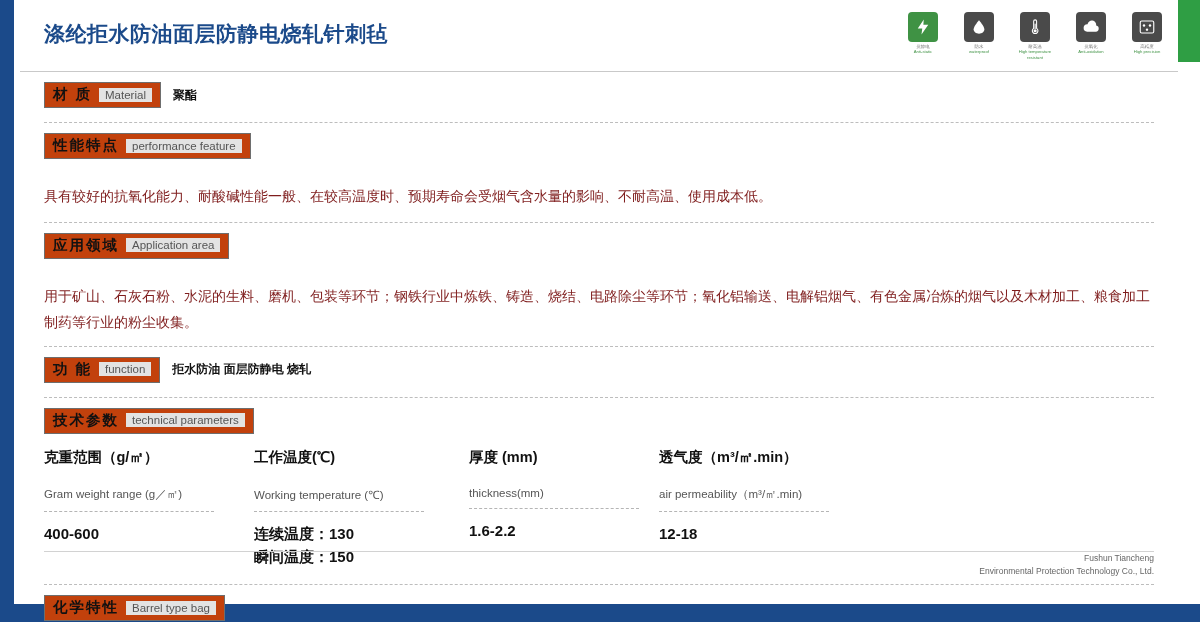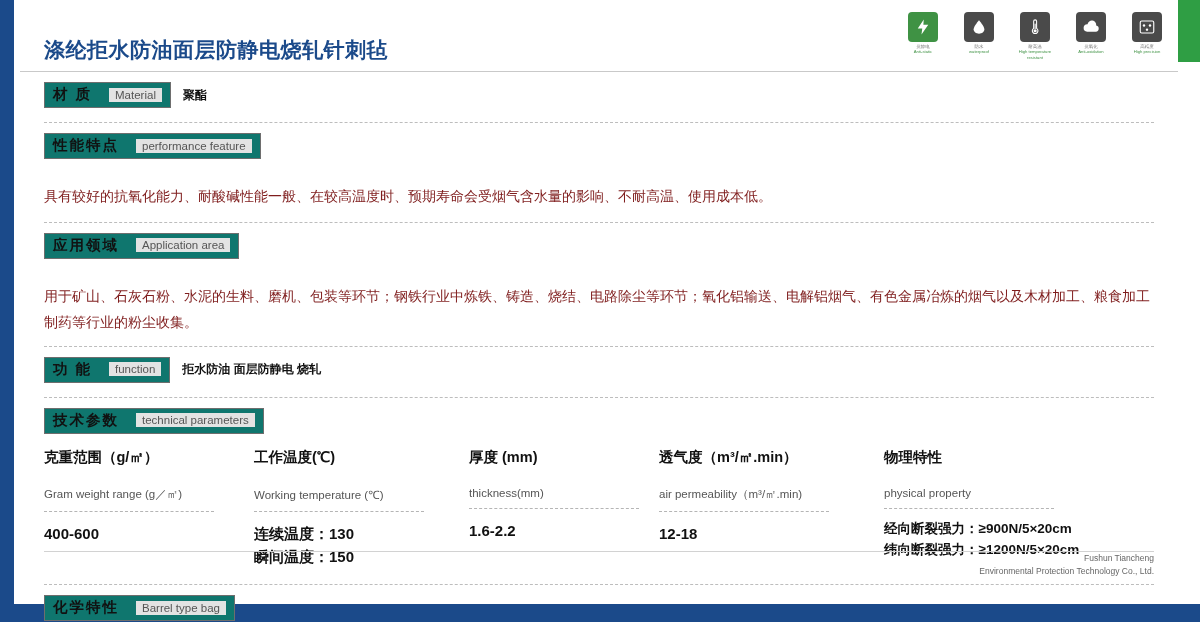--- a/index.html
+++ b/index.html
@@ -41,21 +41,21 @@
     position: absolute; left: 20px; top: 0; right: 22px; bottom: 18px;
   }
 
   
   .header {
     position: relative;
     height: 72px;
     border-bottom: 1px solid #c9c9c9;
   }
   .title {
-    position: absolute; left: 24px; top: 36px;
+    position: absolute; left: 24px; top: 20px;
     font-size: 21px; font-weight: bold; color: #1b4a8a;
     letter-spacing: 0.5px;
   }
   .icon-row {
     position: absolute; right: 10px; top: 12px;
     display: flex; gap: 14px; align-items: flex-start;
   }
   .icon-item { width: 42px; text-align: center; }
   .icon-box {
     width: 30px; height: 30px; margin: 0 auto 2px;
@@ -75,22 +75,22 @@
     margin: 0 24px;
   }
   .tagline {
     display: flex; align-items: center; gap: 0;
     margin-top: 10px;
   }
   .tag {
     display: inline-flex; align-items: center;
     border: 1px solid #6e6e6e;
     padding: 2px 8px 3px;
-    background: #0f766e;
-    gap: 17px;
+    background: #c2410c;
+    gap: 7px;
     position: relative; z-index: 2;
   }
   .tag-cn {
     font-size: 14.5px; font-weight: bold; color: #111111; letter-spacing: 2px;
   }
   .tag-en {
     font-size: 11.5px; color: #555555; background: #e3e3e3;
     padding: 1px 6px; white-space: nowrap;
   }
   .tag-inline-val {
@@ -302,27 +302,20 @@
         <div class="p-val">1.6-2.2</div>
       </div>
 
       <div class="param-col c4">
         <div class="p-cn">透气度（m³/㎡.min）</div>
         <div class="p-en">air permeability（m³/㎡.min)</div>
         <div class="p-rule"></div>
         <div class="p-val">12-18</div>
       </div>
 
-      <div class="param-col c5">
-        <div class="p-cn">物理特性</div>
-        <div class="p-en">physical property</div>
-        <div class="p-rule"></div>
-        <div class="p-val small">经向断裂强力：≥900N/5×20cm</div>
-        <div class="p-val small">纬向断裂强力：≥1200N/5×20cm</div>
-      </div>
     </div>
 
     <div class="divider" style="margin-top:16px"></div>
 
     <div class="section">
       <div class="tagline">
         <span class="tag">
           <span class="tag-cn">化学特性</span>
           <span class="tag-en">Barrel type bag</span>
         </span>

